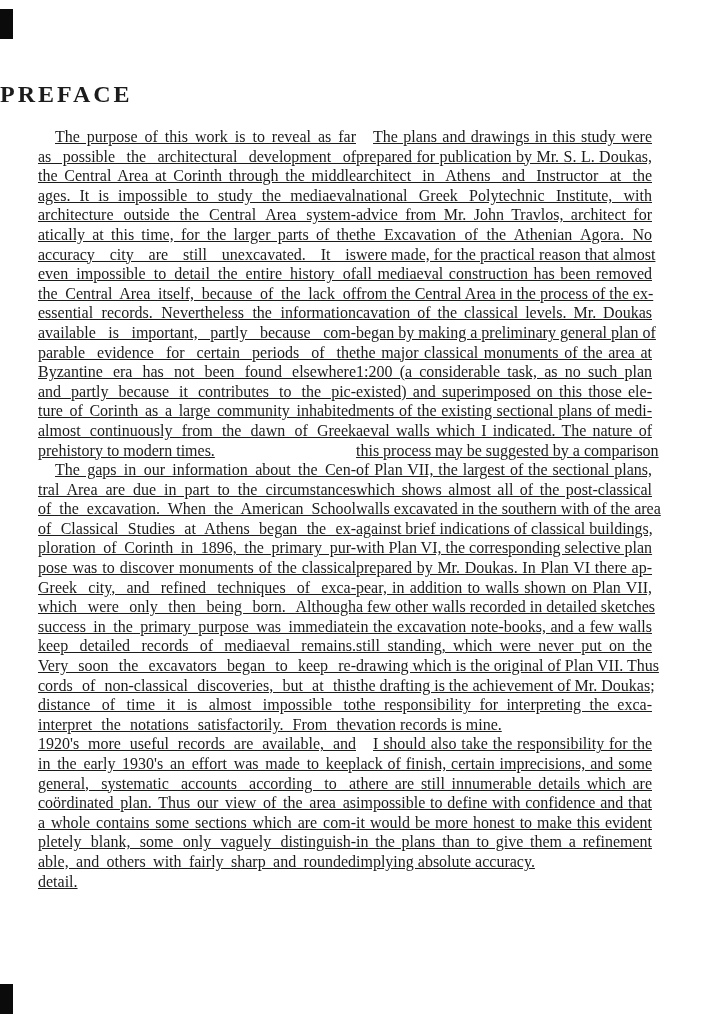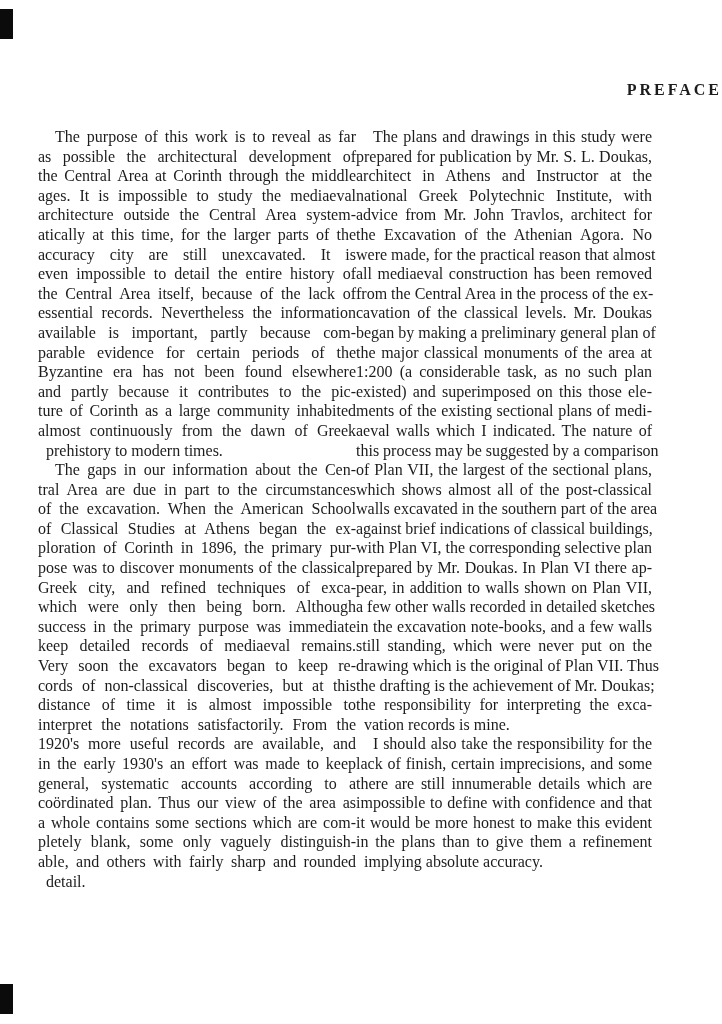--- a/index.html
+++ b/index.html
@@ -24,45 +24,46 @@
     background: #0b0b0b;
   }
   .scan-mark.top { top: 9px; }
   .scan-mark.bottom { top: 984px; }
   .heading {
     position: absolute;
     top: 80px;
     left: 0;
     right: 0;
     margin: 0;
-    text-align: right;
-    font-size: 16px;
+    text-align: left;
+    font-size: 24px;
     font-weight: 700;
     letter-spacing: 3px;
     line-height: 1.2;
   }
   .columns {
     position: absolute;
     top: 127px;
     left: 38px;
     width: 630px;
     display: flex;
     gap: 0;
+    text-decoration: underline;
   }
   .col { font-size: 16px; }
   .col-left  { width: 318px; }
   .col-right { width: 296px; }
   .line {
     height: 19.6px;
     line-height: 19.6px;
     white-space: nowrap;
     text-align: justify;
     text-align-last: justify;
   }
-  .line.par-end { text-align-last: left; margin-left: 8px; }
+  .line.par-end { text-align-last: left; }
   .line.indent { text-indent: 17px; }
 </style>
 </head>
 <body>
 
 <div class="page" style="background: rgb(255, 255, 255); color: rgb(28, 28, 28);">
   <div class="scan-mark top" style="background: rgb(11, 11, 11);"></div>
   <div class="scan-mark bottom" style="background: rgb(11, 11, 11);"></div>
   <h1 class="heading">PREFACE</h1>
   <div class="columns">
@@ -120,21 +121,21 @@
         <div class="line">cavation of the classical levels. Mr. Doukas</div>
         <div class="line">began by making a preliminary general plan of</div>
         <div class="line">the major classical monuments of the area at</div>
         <div class="line">1:200 (a considerable task, as no such plan</div>
         <div class="line">existed) and superimposed on this those ele-</div>
         <div class="line">ments of the existing sectional plans of medi-</div>
         <div class="line">aeval walls which I indicated. The nature of</div>
         <div class="line">this process may be suggested by a comparison</div>
         <div class="line">of Plan VII, the largest of the sectional plans,</div>
         <div class="line">which shows almost all of the post-classical</div>
-        <div class="line">walls excavated in the southern part of the area</div>
+        <div class="line">walls excavated in the southern with of the area</div>
         <div class="line">against brief indications of classical buildings,</div>
         <div class="line">with Plan VI, the corresponding selective plan</div>
         <div class="line">prepared by Mr. Doukas. In Plan VI there ap-</div>
         <div class="line">pear, in addition to walls shown on Plan VII,</div>
         <div class="line">a few other walls recorded in detailed sketches</div>
         <div class="line">in the excavation note-books, and a few walls</div>
         <div class="line">still standing, which were never put on the</div>
         <div class="line">drawing which is the original of Plan VII. Thus</div>
         <div class="line">the drafting is the achievement of Mr. Doukas;</div>
         <div class="line">the responsibility for interpreting the exca-</div>

